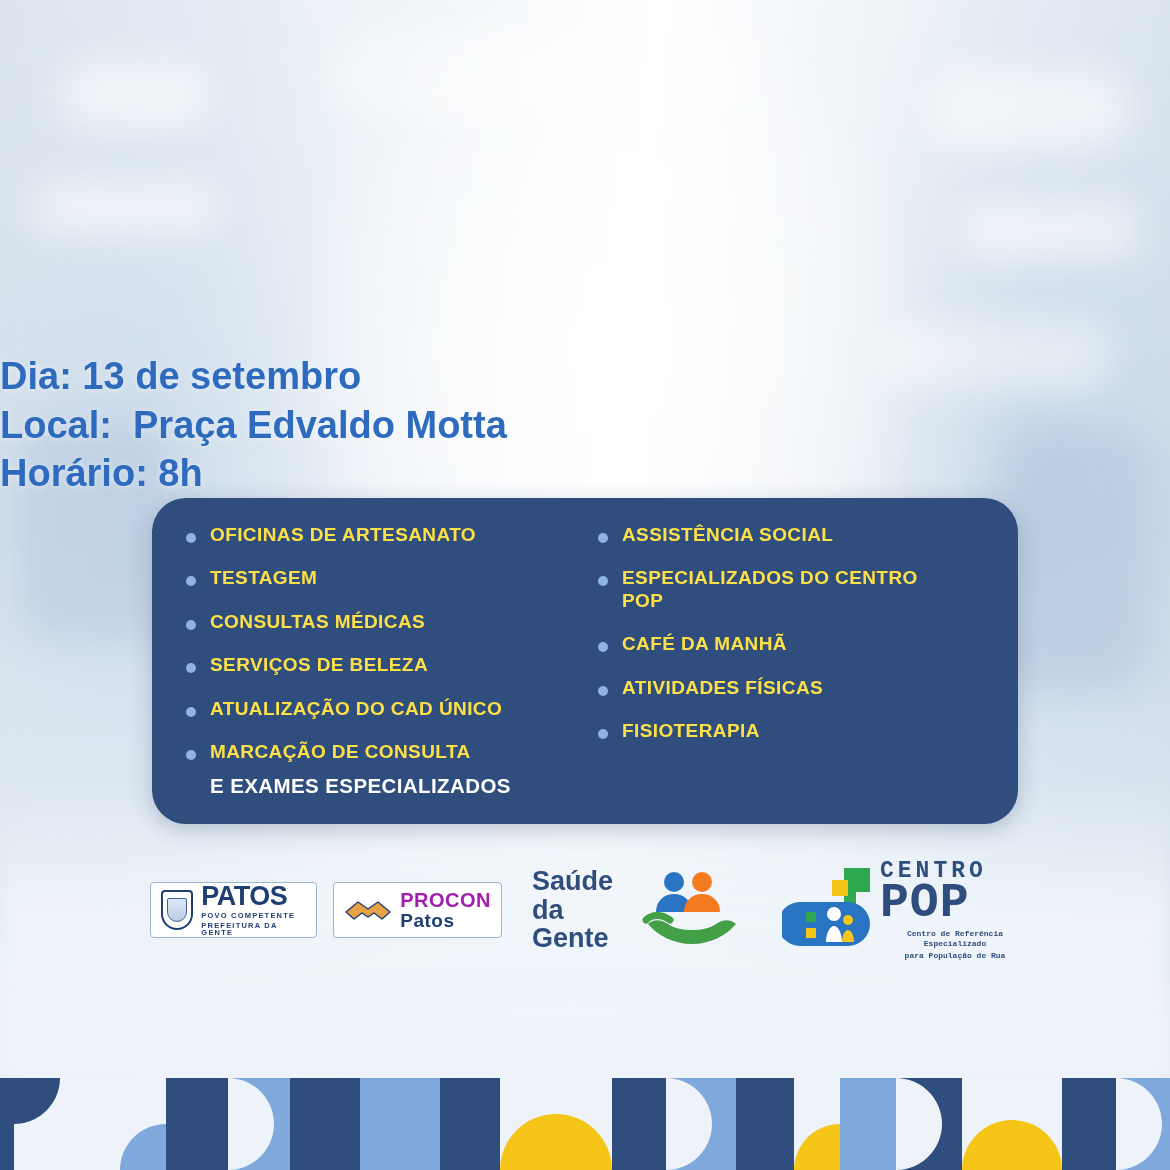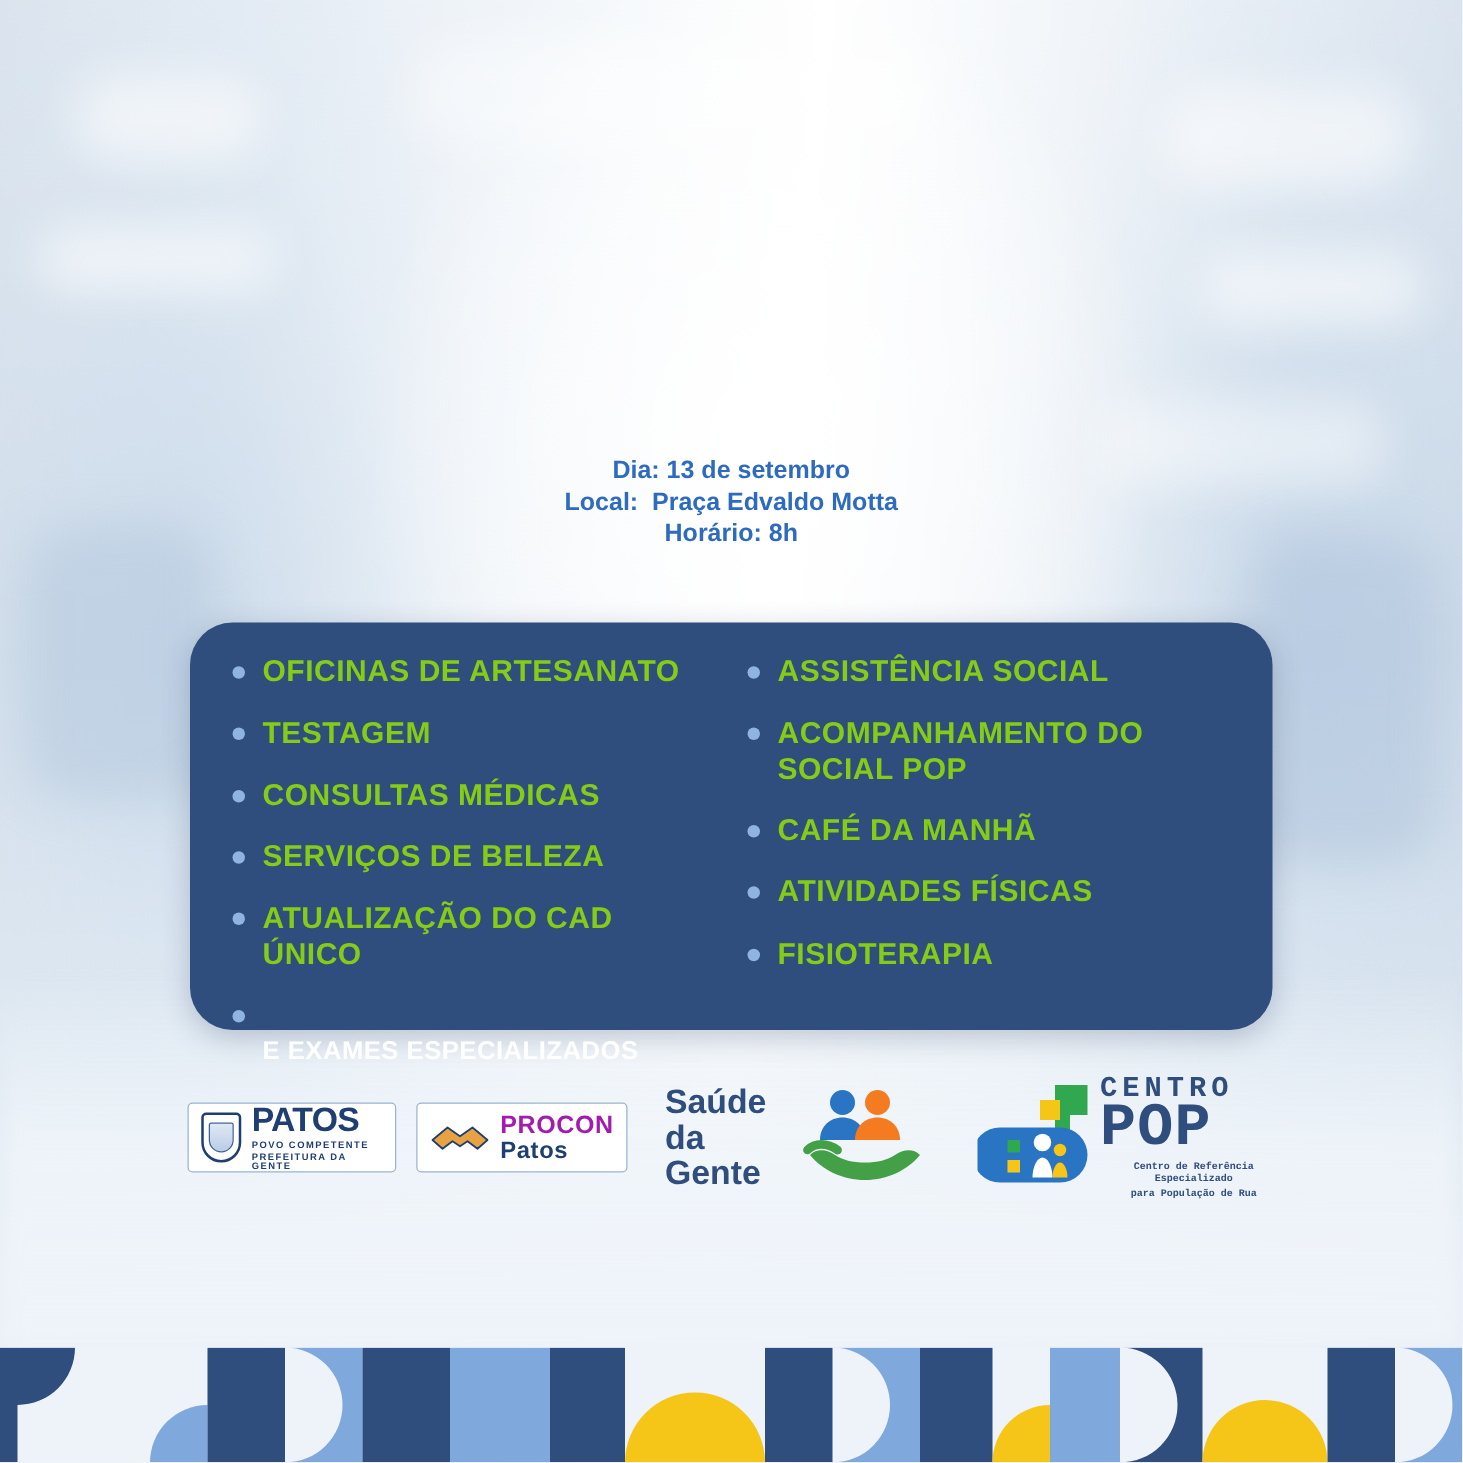--- a/index.html
+++ b/index.html
@@ -59,27 +59,25 @@
   .subtitle {
     margin-top: 22px;
     font-size: 30px;
     font-weight: 700;
     letter-spacing: 13px;
     color: #5d90d2;
   }
 
   .details {
     position: absolute; left: 0; right: 0; top: 352px;
-    text-align: center;
     color: #2e6bbf;
     font-weight: 700;
     line-height: 1.28;
-    font-size: 20px;
+    font-size: 38px;
     text-shadow: 0 1px 6px rgba(255,255,255,0.5);
-    margin-top: 12px;
   }
   .details div { white-space: pre; }
 
   
   .panel {
     position: absolute;
     left: 152px; top: 498px;
     width: 866px; height: 326px;
     background: #2f4d7d;
     border-radius: 34px;
@@ -96,23 +94,23 @@
   }
   .dot {
     width: 10px; height: 10px;
     border-radius: 50%;
     background: #8fb4e0;
     margin-top: 9px;
     margin-right: 14px;
     flex: 0 0 auto;
   }
   .srv-text {
-    color: #84cc16;
+    color: #fde047;
     font-weight: 700;
-    font-size: 24px;
+    font-size: 19px;
     letter-spacing: 0.4px;
     line-height: 1.18;
   }
   .srv-sub {
     color: #ffffff;
     font-weight: 700;
     font-size: 20.5px;
     letter-spacing: 0.4px;
     margin: -10px 0 18px 24px;
   }
@@ -207,32 +205,33 @@
       <div class="srv">
         <span class="dot"></span>
         <span class="srv-text">SERVIÇOS DE BELEZA</span>
       </div>
       <div class="srv">
         <span class="dot"></span>
         <span class="srv-text">ATUALIZAÇÃO DO CAD ÚNICO</span>
       </div>
       <div class="srv">
         <span class="dot"></span>
+        <span class="srv-text">MARCAÇÃO DE CONSULTA</span>
       </div>
       <div class="srv-sub">E EXAMES ESPECIALIZADOS</div>
     </div>
 
     <div class="col right">
       <div class="srv">
         <span class="dot"></span>
         <span class="srv-text">ASSISTÊNCIA SOCIAL</span>
       </div>
       <div class="srv">
         <span class="dot"></span>
-        <span class="srv-text" style="max-width:300px">ACOMPANHAMENTO DO SOCIAL POP</span>
+        <span class="srv-text" style="max-width:300px">ESPECIALIZADOS DO CENTRO POP</span>
       </div>
       <div class="srv">
         <span class="dot"></span>
         <span class="srv-text">CAFÉ DA MANHÃ</span>
       </div>
       <div class="srv">
         <span class="dot"></span>
         <span class="srv-text">ATIVIDADES FÍSICAS</span>
       </div>
       <div class="srv">

